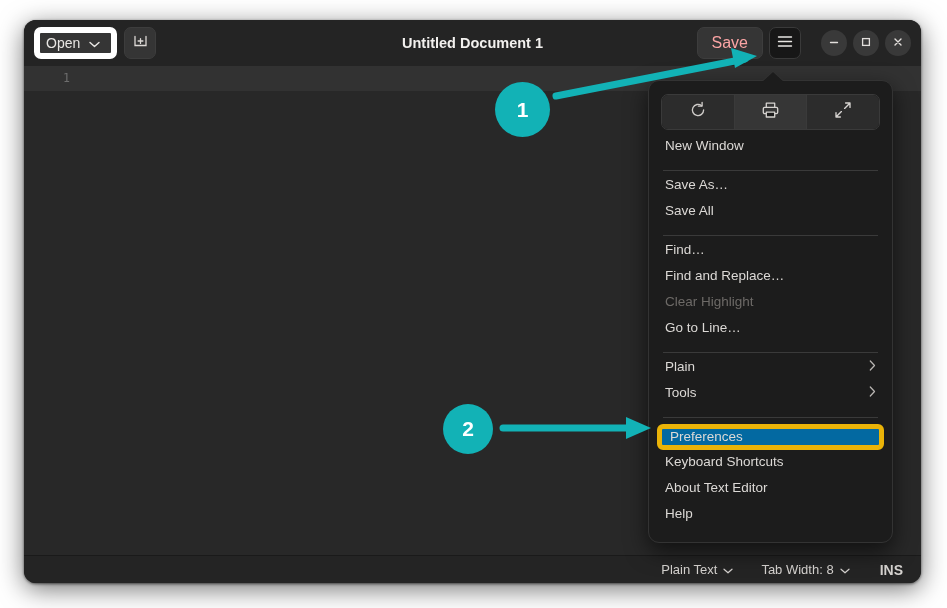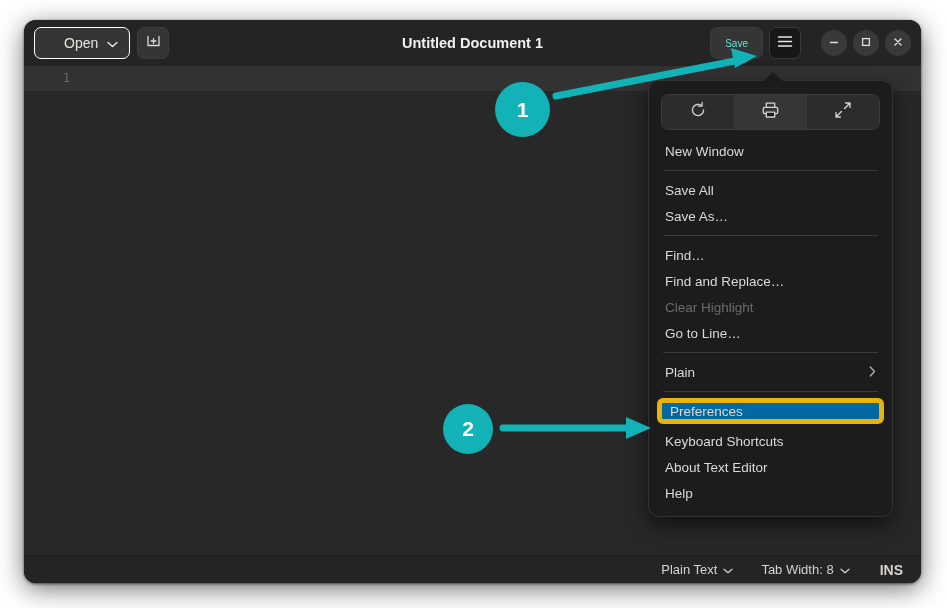--- a/index.html
+++ b/index.html
@@ -45,23 +45,23 @@
   .hb-left {
     position: absolute;
     left: 10px; top: 7px;
     display: flex;
     align-items: center;
     gap: 7px;
   }
 
   .btn-open {
     height: 32px;
-    padding: 0 11px 0 29px;
+    padding: 0 11px 0 6px;
     background: #353535;
-    border: 1px solid #ffffff;
+    border: 6px solid #ffffff;
     border-radius: 7px;
     color: #e8e6e3;
     font-size: 14px;
     display: flex;
     align-items: center;
     gap: 9px;
     box-sizing: border-box;
     cursor: pointer;
   }
 
@@ -98,22 +98,22 @@
     align-items: center;
     gap: 6px;
   }
 
   .btn-save {
     height: 32px;
     padding: 0 14px;
     background: #353535;
     border: 1px solid #3d3d3d;
     border-radius: 7px;
-    color: #5eead4;
-    font-size: 10px;
+    color: #fca5a5;
+    font-size: 16px;
     display: flex;
     align-items: center;
     box-sizing: border-box;
     cursor: pointer;
   }
 
   .btn-menu {
     width: 32px;
     height: 32px;
     background: #171717;
@@ -238,21 +238,21 @@
     cursor: pointer;
   }
   .pop-tb-btn:last-child { border-right: none; }
   .pop-tb-btn.mid { background: #363636; }
 
   .pop-item {
     height: 26px;
     margin: 0 8px;
     padding: 0 8px;
     display: flex;
-    align-items: center;
+    align-items: flex-start;
     color: #dcd9d6;
     font-size: 13.5px;
     border-radius: 6px;
     cursor: pointer;
     box-sizing: border-box;
   }
   .pop-item.disabled { color: #6d6a67; cursor: default; }
   .pop-item.selected {
     background: #0369a1;
     border: 5px solid #eab308;
@@ -411,24 +411,24 @@
         </span>
       </div>
     </div>
 
     <div class="pop-item">
       <span>New Window</span>
     </div>
     <div class="pop-sep"></div>
 
     <div class="pop-item">
+      <span>Save As…</span>
+    </div>
+    <div class="pop-item">
       <span>Save All</span>
-    </div>
-    <div class="pop-item">
-      <span>Save As…</span>
     </div>
     <div class="pop-sep"></div>
 
     <div class="pop-item">
       <span>Find…</span>
     </div>
     <div class="pop-item">
       <span>Find and Replace…</span>
     </div>
     <div class="pop-item disabled">
@@ -440,20 +440,28 @@
     <div class="pop-sep"></div>
 
     <div class="pop-item">
       <span>Plain</span>
       <span class="sub-arrow">
         <svg width="7" height="11" viewBox="0 0 7 11">
             <path d="M1.3 1L5.5 5.5L1.3 10" stroke="#b9b6b3" stroke-width="1.25" fill="none" stroke-linecap="round" stroke-linejoin="round"></path>
           </svg>
       </span>
     </div>
+    <div class="pop-item">
+      <span>Tools</span>
+      <span class="sub-arrow">
+        <svg width="7" height="11" viewBox="0 0 7 11">
+            <path d="M1.3 1L5.5 5.5L1.3 10" stroke="#b9b6b3" stroke-width="1.25" fill="none" stroke-linecap="round" stroke-linejoin="round"></path>
+          </svg>
+      </span>
+    </div>
     <div class="pop-sep"></div>
 
     <div class="pop-item selected">
       <span>Preferences</span>
     </div>
     <div class="pop-gap"></div>
 
     <div class="pop-item">
       <span>Keyboard Shortcuts</span>
     </div>

